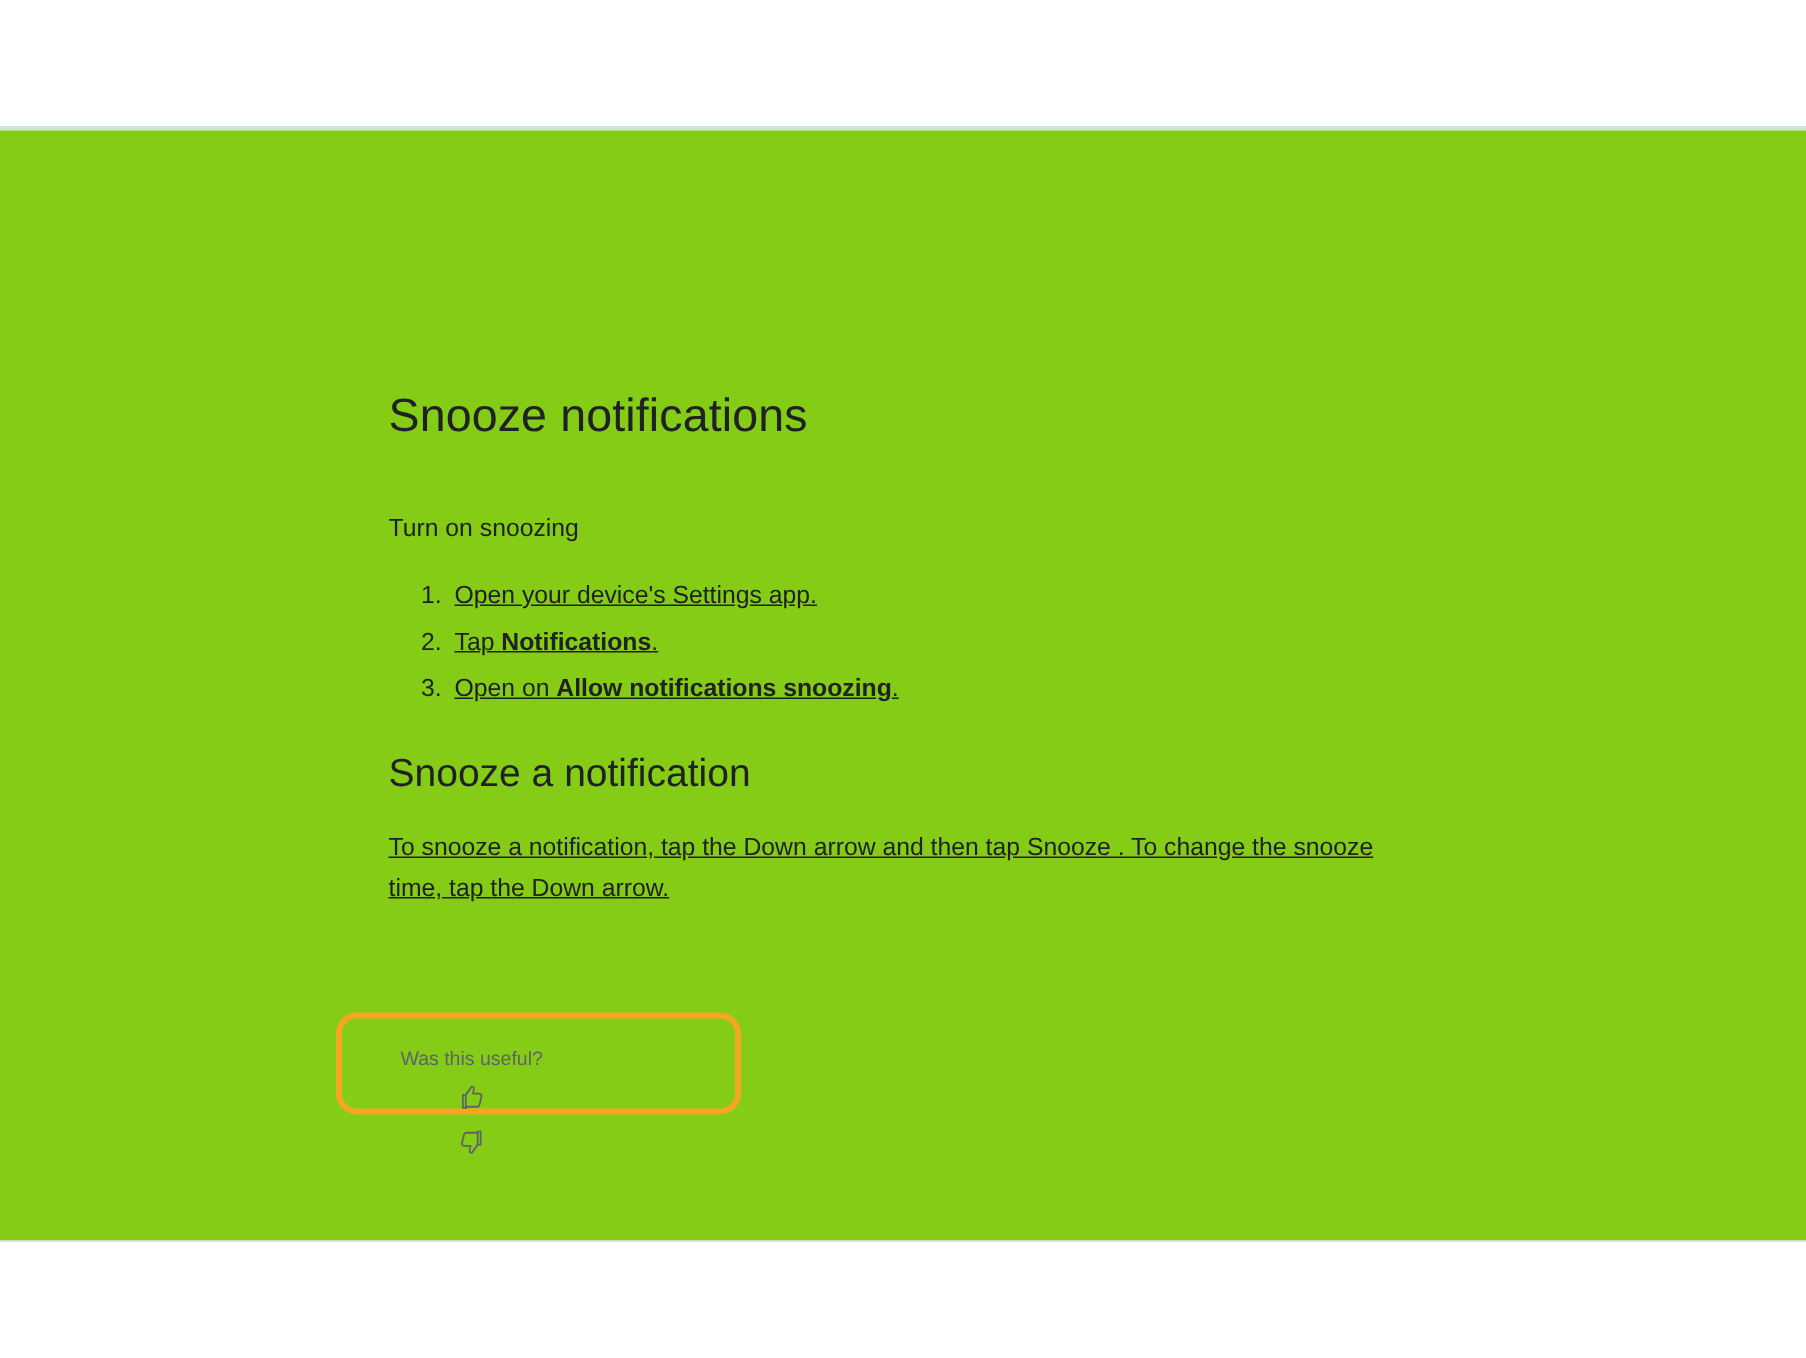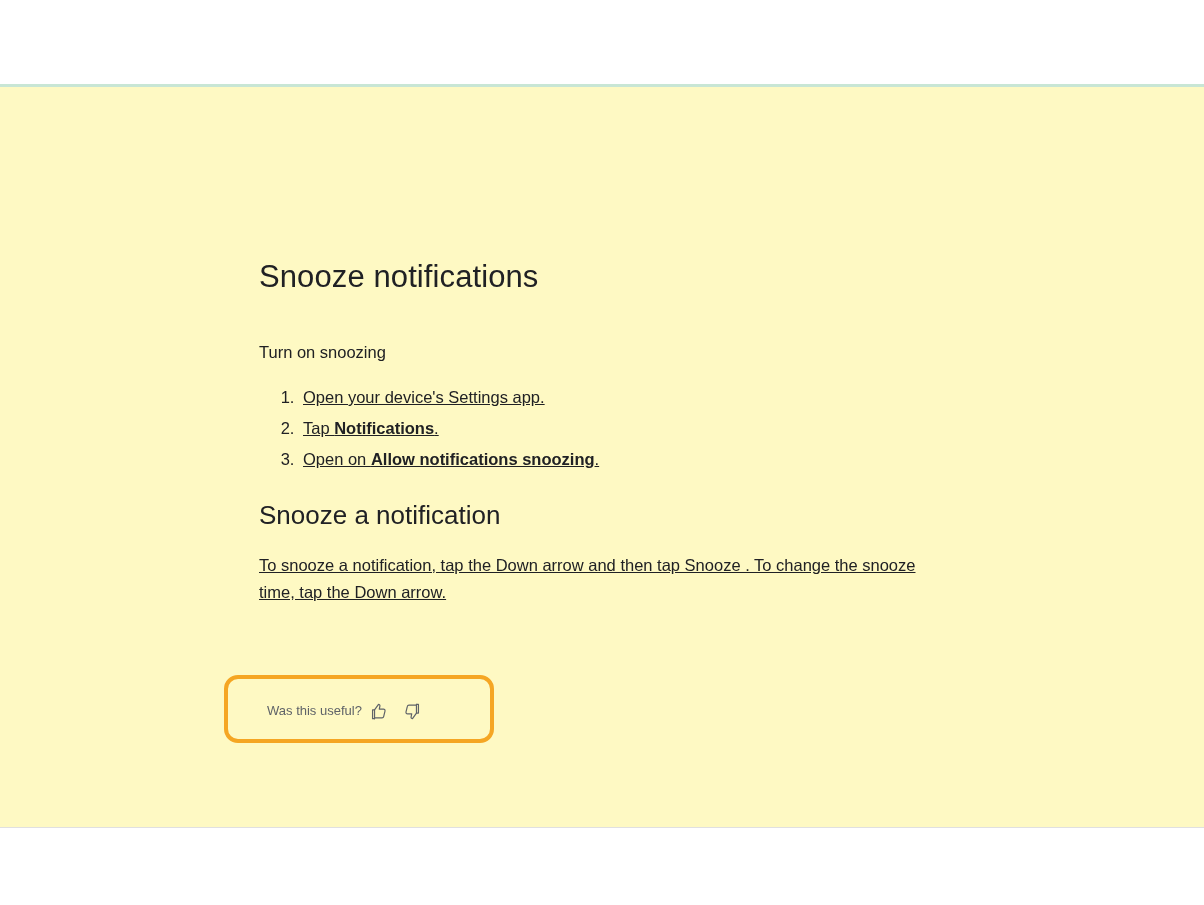--- a/index.html
+++ b/index.html
@@ -33,21 +33,21 @@
     height: 3px;
     background: #c8e6d5;
   }
 
   .page {
     position: absolute;
     left: 0;
     top: 87px;
     width: 1204px;
     height: 740px;
-    background: #fef9c3;
+    background: #84cc16;
   }
 
   .content {
     position: absolute;
     left: 259px;
     top: 170px;
     width: 700px;
   }
 
   .page-title {
@@ -109,20 +109,21 @@
     border-radius: 14px;
     box-sizing: border-box;
   }
   .feedback-row {
     position: absolute;
     left: 39px;
     top: 17px;
     display: flex;
     align-items: center;
     gap: 0px;
+    flex-direction: column;
   }
   .feedback-label {
     font-size: 13px;
     color: #5f6368;
     line-height: 20px;
   }
   .icon-btn {
     width: 34px;
     height: 30px;
     display: inline-flex;

